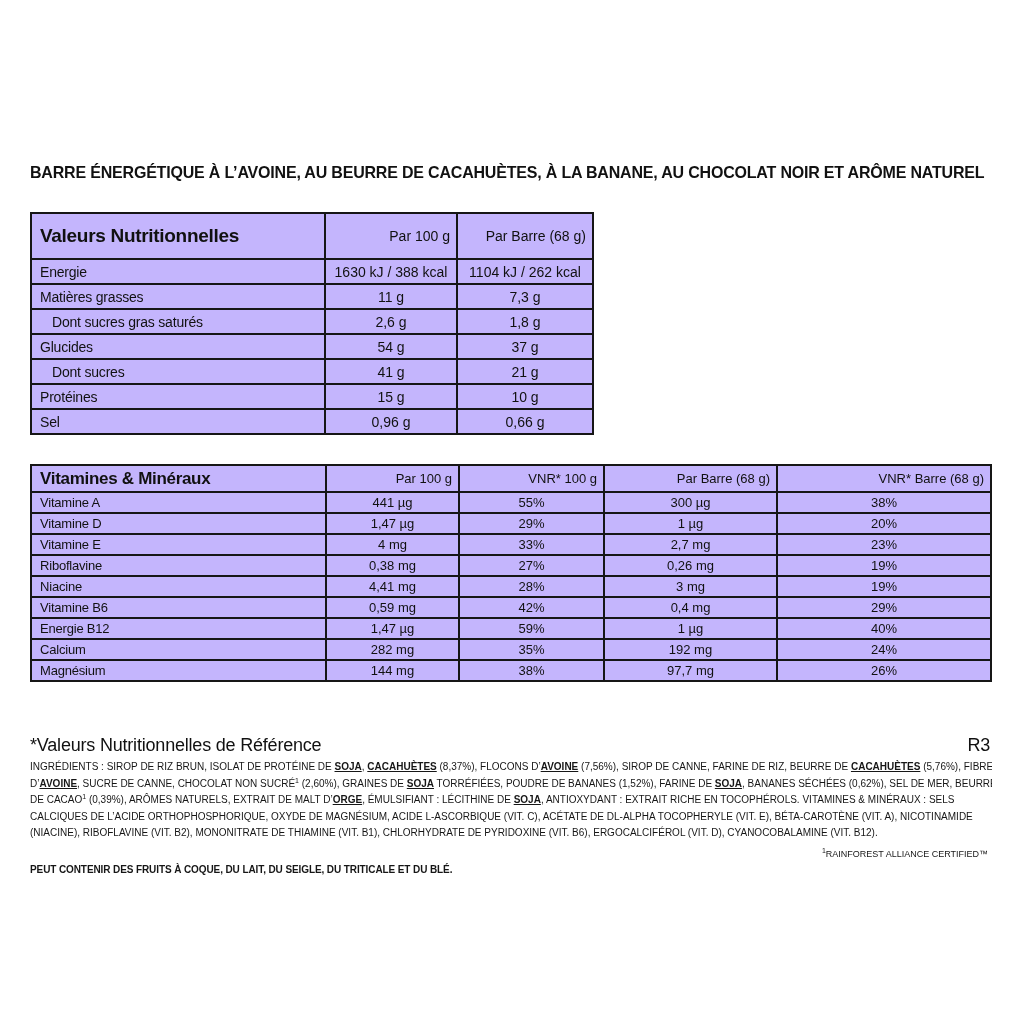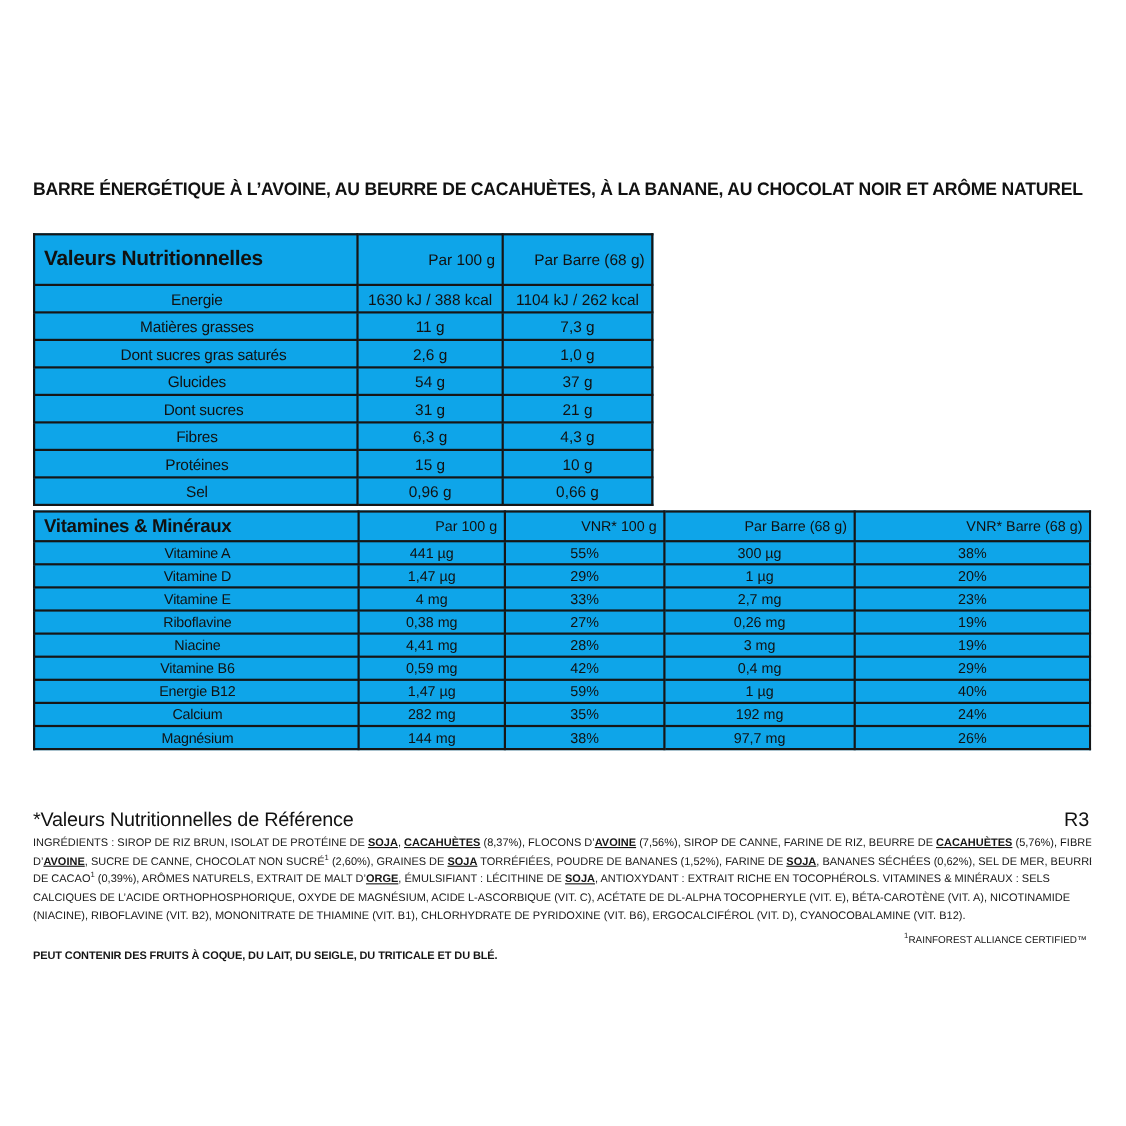--- a/index.html
+++ b/index.html
@@ -7,32 +7,32 @@
     position:relative;width:992px;height:1024px;background:#ffffff;
     font-family:Liberation Sans, sans-serif;color:#111;overflow:hidden;
   }
   .title{
     position:absolute;left:30px;top:163px;width:980px;
     font-size:16.5px;font-weight:700;letter-spacing:-0.2px;
     transform:scaleX(0.97);transform-origin:left center;white-space:nowrap;
   }
   table{border-collapse:collapse;table-layout:fixed;}
   td,th{border:2px solid #161616;padding:0 6px;overflow:hidden;white-space:nowrap;}
-  .tbl{position:absolute;background:#0ea5e9;}
+  .tbl{position:absolute;background:#c4b5fd;}
   .tbl1{left:30px;top:212px;width:562px;}
   .tbl2{left:30px;top:464px;width:960px;}
   .tbl1 th{height:44px;}
   .tbl1 td{height:23px;font-size:14px;font-weight:400;}
   .tbl2 th{height:25px;}
   .tbl2 td{height:19px;font-size:13px;font-weight:400;}
   th.tname{font-size:19px;font-weight:700;text-align:left;padding-left:8px;letter-spacing:-0.3px;}
   .tbl2 th.tname{font-size:17px;}
   th.colhead{font-size:14px;font-weight:400;text-align:right;}
   .tbl2 th.colhead{font-size:13px;}
-  td.lab{text-align:center;padding-left:8px;letter-spacing:-0.2px;}
+  td.lab{text-align:left;padding-left:8px;letter-spacing:-0.2px;}
   td.lab.indent{padding-left:20px;}
   td.val{text-align:center;}
   .footrow{
     position:absolute;left:30px;top:735px;width:960px;
     display:flex;justify-content:space-between;align-items:center;
     font-size:18px;font-weight:400;letter-spacing:-0.2px;
   }
   .ingredients{
     position:absolute;left:30px;top:759px;width:968px;
     font-size:10px;line-height:16.5px;font-weight:400;letter-spacing:0;
@@ -74,36 +74,31 @@
           <td class="val">1104 kJ / 262 kcal</td>
         </tr>
         <tr>
           <td class="lab">Matières grasses</td>
           <td class="val">11 g</td>
           <td class="val">7,3 g</td>
         </tr>
         <tr>
           <td class="lab indent">Dont sucres gras saturés</td>
           <td class="val">2,6 g</td>
-          <td class="val">1,0 g</td>
+          <td class="val">1,8 g</td>
         </tr>
         <tr>
           <td class="lab">Glucides</td>
           <td class="val">54 g</td>
           <td class="val">37 g</td>
         </tr>
         <tr>
           <td class="lab indent">Dont sucres</td>
-          <td class="val">31 g</td>
+          <td class="val">41 g</td>
           <td class="val">21 g</td>
-        </tr>
-        <tr>
-          <td class="lab">Fibres</td>
-          <td class="val">6,3 g</td>
-          <td class="val">4,3 g</td>
         </tr>
         <tr>
           <td class="lab">Protéines</td>
           <td class="val">15 g</td>
           <td class="val">10 g</td>
         </tr>
         <tr>
           <td class="lab">Sel</td>
           <td class="val">0,96 g</td>
           <td class="val">0,66 g</td>

